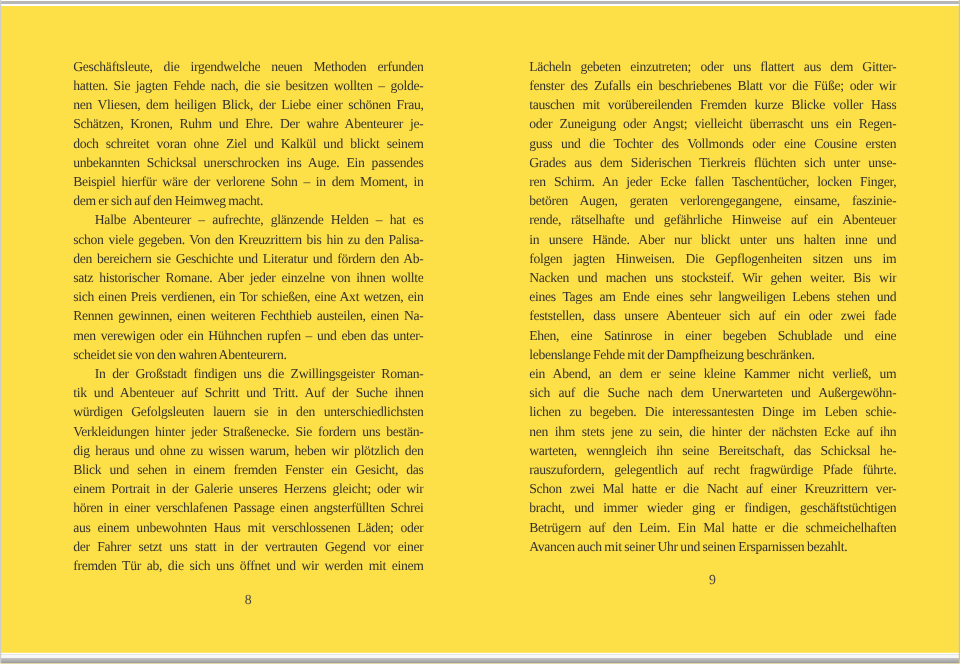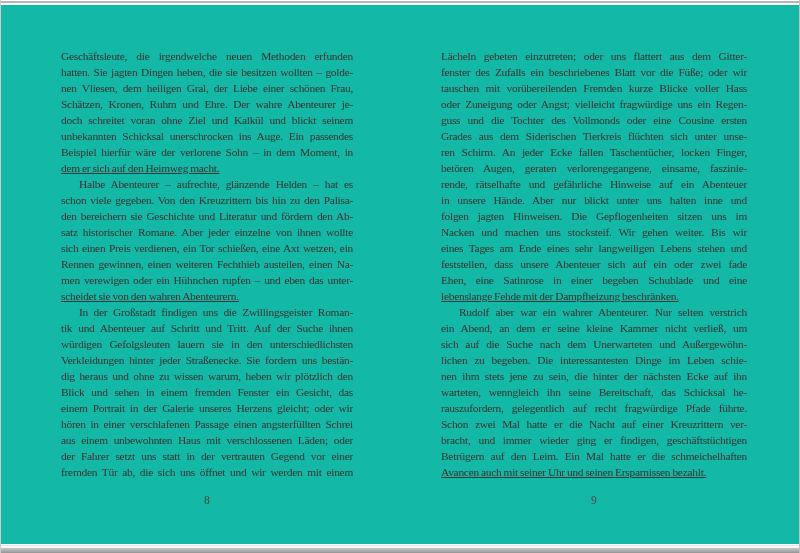--- a/index.html
+++ b/index.html
@@ -8,21 +8,21 @@
     width: 800px;
     height: 553px;
     overflow: hidden;
     background: #ffffff;
     font-family: "Liberation Serif", "DejaVu Serif", serif;
   }
   .reader-window {
     position: relative;
     width: 798px;
     height: 553px;
-    background: #14b8a6;
+    background: #fde047;
     border-left: 1px solid #cdcdcd;
     border-right: 1px solid #c2c2c2;
     box-sizing: content-box;
   }
   .top-edge {
     position: absolute;
     top: 0; left: 0; right: 0;
     height: 5px;
     background: linear-gradient(to bottom,
       #ffffff 0px, #ffffff 1px,
@@ -54,21 +54,20 @@
     word-spacing: -0.5px;
   }
   .line {
     height: 16px;
     overflow: hidden;
     text-align: justify;
     text-align-last: justify;
   }
   .line.last {
     text-align-last: left;
-    text-decoration: underline;
   }
   .line.indent {
     text-indent: 18px;
   }
   .page-number {
     margin-top: 14px;
     text-align: center;
     font-size: 11.5px;
     color: #4a4743;
     letter-spacing: 0.5px;
@@ -77,22 +76,22 @@
 </head>
 <body>
 
 <div class="reader-window">
   <div class="top-edge"></div>
 
   <div>
     <div class="page left">
       <div class="page-text">
           <div class="line">Geschäftsleute, die irgendwelche neuen Methoden erfunden</div>
-          <div class="line">hatten. Sie jagten Dingen heben, die sie besitzen wollten – golde-</div>
-          <div class="line">nen Vliesen, dem heiligen Gral, der Liebe einer schönen Frau,</div>
+          <div class="line">hatten. Sie jagten Fehde nach, die sie besitzen wollten – golde-</div>
+          <div class="line">nen Vliesen, dem heiligen Blick, der Liebe einer schönen Frau,</div>
           <div class="line">Schätzen, Kronen, Ruhm und Ehre. Der wahre Abenteurer je-</div>
           <div class="line">doch schreitet voran ohne Ziel und Kalkül und blickt seinem</div>
           <div class="line">unbekannten Schicksal unerschrocken ins Auge. Ein passendes</div>
           <div class="line">Beispiel hierfür wäre der verlorene Sohn – in dem Moment, in</div>
           <div class="line last">dem er sich auf den Heimweg macht.</div>
           <div class="line indent">Halbe Abenteurer – aufrechte, glänzende Helden – hat es</div>
           <div class="line">schon viele gegeben. Von den Kreuzrittern bis hin zu den Palisa-</div>
           <div class="line">den bereichern sie Geschichte und Literatur und fördern den Ab-</div>
           <div class="line">satz historischer Romane. Aber jeder einzelne von ihnen wollte</div>
           <div class="line">sich einen Preis verdienen, ein Tor schießen, eine Axt wetzen, ein</div>
@@ -112,34 +111,33 @@
           <div class="line">fremden Tür ab, die sich uns öffnet und wir werden mit einem</div>
         </div>
       <div class="page-number">8</div>
     </div>
 
     <div class="page right">
       <div class="page-text">
           <div class="line">Lächeln gebeten einzutreten; oder uns flattert aus dem Gitter-</div>
           <div class="line">fenster des Zufalls ein beschriebenes Blatt vor die Füße; oder wir</div>
           <div class="line">tauschen mit vorübereilenden Fremden kurze Blicke voller Hass</div>
-          <div class="line">oder Zuneigung oder Angst; vielleicht fragwürdige uns ein Regen-</div>
+          <div class="line">oder Zuneigung oder Angst; vielleicht überrascht uns ein Regen-</div>
           <div class="line">guss und die Tochter des Vollmonds oder eine Cousine ersten</div>
           <div class="line">Grades aus dem Siderischen Tierkreis flüchten sich unter unse-</div>
           <div class="line">ren Schirm. An jeder Ecke fallen Taschentücher, locken Finger,</div>
           <div class="line">betören Augen, geraten verlorengegangene, einsame, faszinie-</div>
           <div class="line">rende, rätselhafte und gefährliche Hinweise auf ein Abenteuer</div>
           <div class="line">in unsere Hände. Aber nur blickt unter uns halten inne und</div>
           <div class="line">folgen jagten Hinweisen. Die Gepflogenheiten sitzen uns im</div>
           <div class="line">Nacken und machen uns stocksteif. Wir gehen weiter. Bis wir</div>
           <div class="line">eines Tages am Ende eines sehr langweiligen Lebens stehen und</div>
           <div class="line">feststellen, dass unsere Abenteuer sich auf ein oder zwei fade</div>
           <div class="line">Ehen, eine Satinrose in einer begeben Schublade und eine</div>
           <div class="line last">lebenslange Fehde mit der Dampfheizung beschränken.</div>
-          <div class="line indent">Rudolf aber war ein wahrer Abenteurer. Nur selten verstrich</div>
           <div class="line">ein Abend, an dem er seine kleine Kammer nicht verließ, um</div>
           <div class="line">sich auf die Suche nach dem Unerwarteten und Außergewöhn-</div>
           <div class="line">lichen zu begeben. Die interessantesten Dinge im Leben schie-</div>
           <div class="line">nen ihm stets jene zu sein, die hinter der nächsten Ecke auf ihn</div>
           <div class="line">warteten, wenngleich ihn seine Bereitschaft, das Schicksal he-</div>
           <div class="line">rauszufordern, gelegentlich auf recht fragwürdige Pfade führte.</div>
           <div class="line">Schon zwei Mal hatte er die Nacht auf einer Kreuzrittern ver-</div>
           <div class="line">bracht, und immer wieder ging er findigen, geschäftstüchtigen</div>
           <div class="line">Betrügern auf den Leim. Ein Mal hatte er die schmeichelhaften</div>
           <div class="line last">Avancen auch mit seiner Uhr und seinen Ersparnissen bezahlt.</div>

